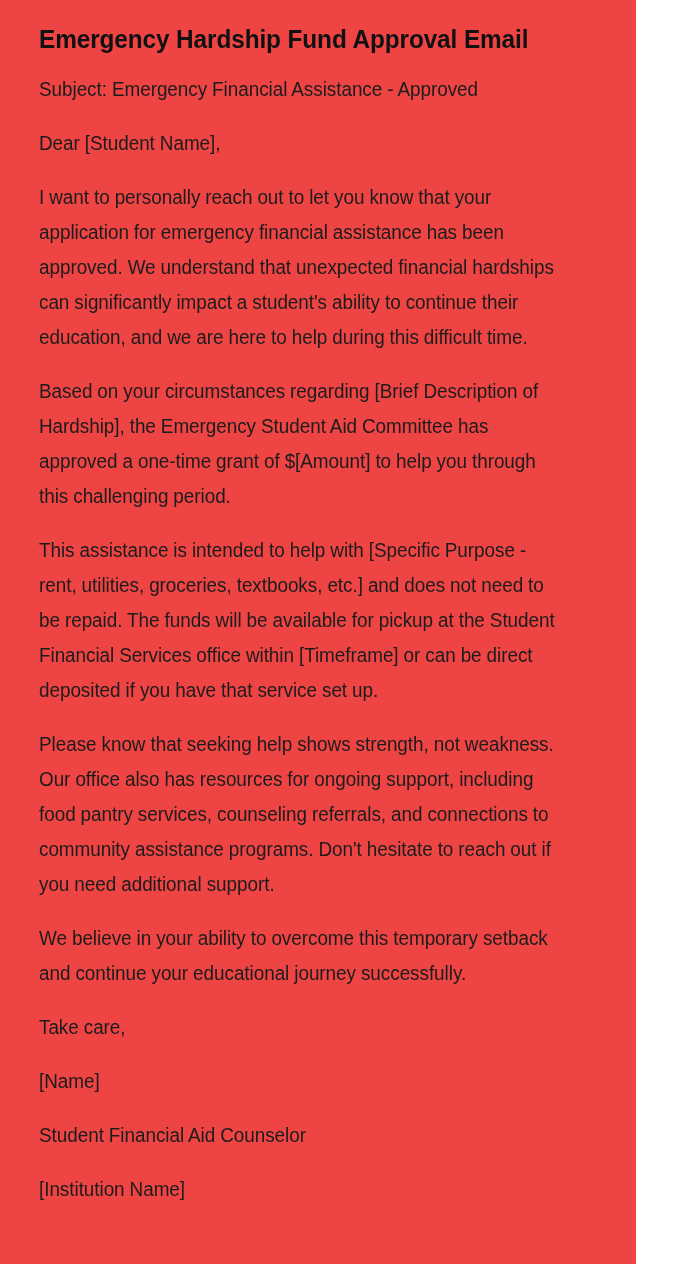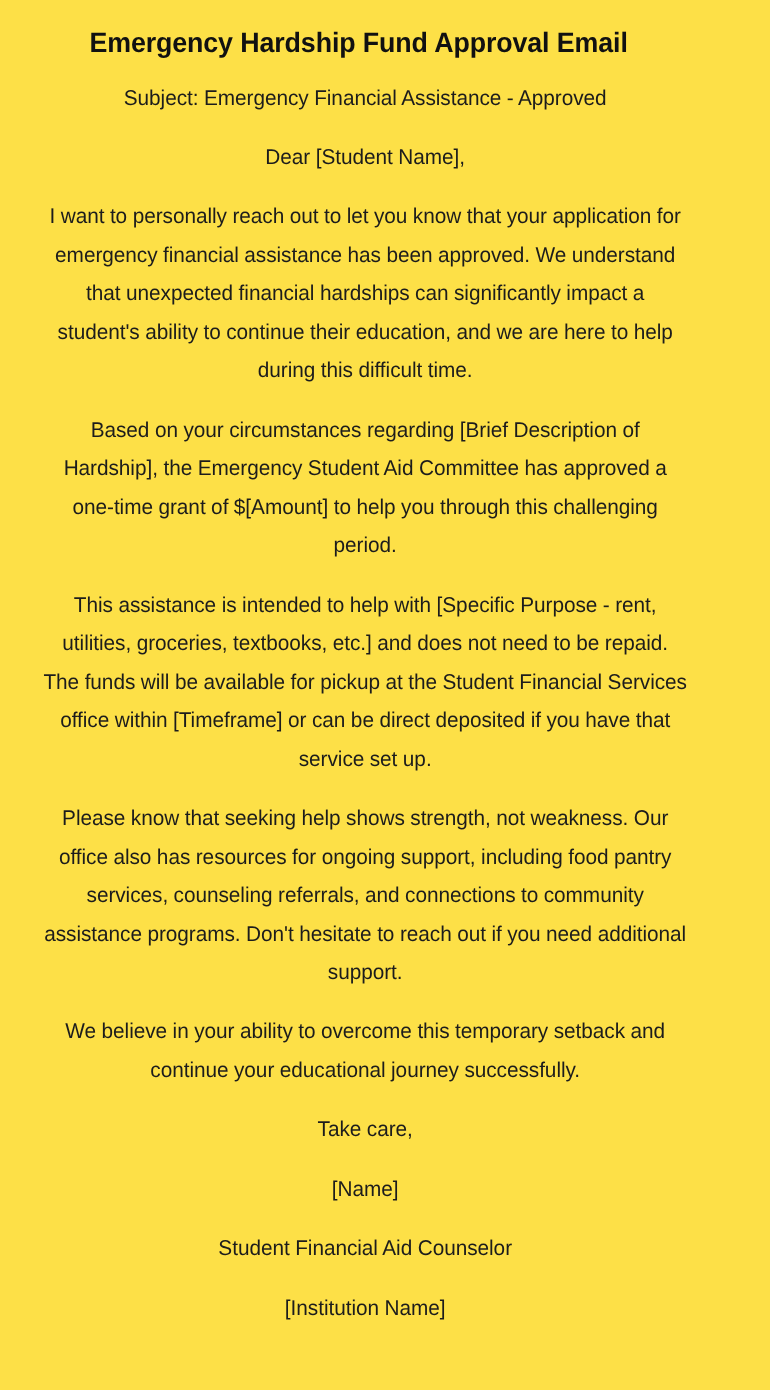--- a/index.html
+++ b/index.html
@@ -11,25 +11,24 @@
   body {
     width: 700px;
     min-height: 1264px;
     font-family: "Liberation Sans", sans-serif;
     color: #1c1c1c;
     -webkit-font-smoothing: antialiased;
   }
 
   .page {
     box-sizing: border-box;
-    width: 700px;
+    width: 636px;
     min-height: 1264px;
-    background: #fde047;
+    background: #ef4444;
     padding: 22px 60px 24px 39px;
-    text-align: center;
   }
 
   .doc-title {
     margin: 0 0 0 0;
     padding: 0;
     font-size: 25.5px;
     line-height: 34px;
     font-weight: 700;
     letter-spacing: -0.1px;
     color: #111111;

